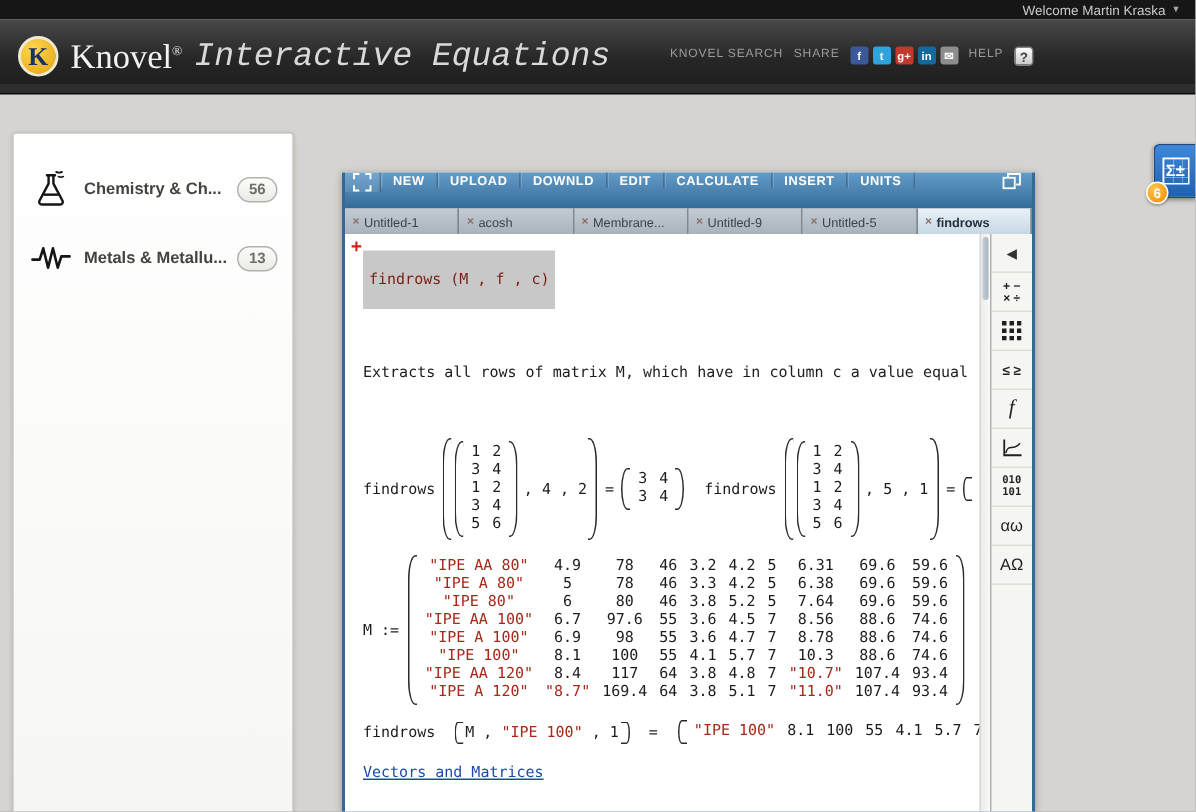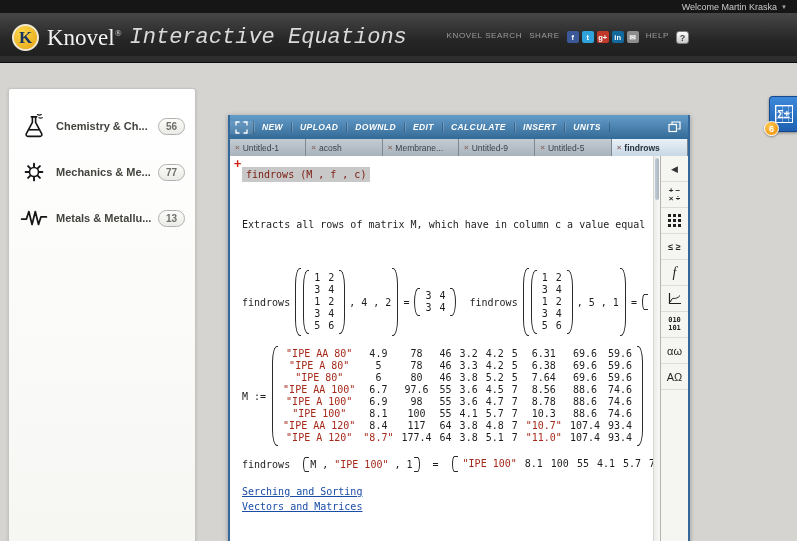--- a/index.html
+++ b/index.html
@@ -43,41 +43,41 @@
   .side-label { font-size:11px; font-weight:bold; color:#44443f; flex:1; white-space:nowrap; overflow:hidden; }
   .badge { min-width:27px; height:17px; border:1px solid #b1b1ad; border-radius:9px;
            background:linear-gradient(#fcfcfa,#eaeae6); color:#6f6f6a; font-size:10px; font-weight:bold;
            display:flex; align-items:center; justify-content:center; padding:0 6px; }
 
   
   .panel { position:absolute; left:228px; top:115px; width:462px; bottom:-2px;
            display:flex; flex-direction:column; border:2px solid #34689a; border-top:none;
            box-shadow:0 1px 5px rgba(0,0,0,0.3); background:#fff; }
   .toolbar { height:24px; flex:0 0 24px; background:linear-gradient(#649cc9, #346a96);
-             display:flex; align-items:center;font-style:italic; }
+             display:flex; align-items:flex-start; }
   .tb-expand { width:24px; display:flex; align-items:center; justify-content:center; cursor:pointer;
                background:rgba(255,255,255,0.10); border-right:1px solid rgba(0,0,0,0.25); }
   .tb-btn { padding:0 8px; font-size:8.5px; font-weight:bold; letter-spacing:0.4px; color:#fff;
             display:flex; align-items:center; cursor:pointer;
             border-right:1px solid rgba(0,0,0,0.22); box-shadow:inset 1px 0 rgba(255,255,255,0.18); }
   .tb-window { margin-left:auto; width:28px; display:flex; align-items:center; justify-content:center; cursor:pointer; }
 
   .tabbar { height:17px; flex:0 0 17px; background:#8f99a3; display:flex; }
   .tab { flex:1; display:flex; align-items:center; gap:3px; padding:0 5px; font-size:8.5px; color:#39434c;
          background:linear-gradient(#c3cbd2, #a9b3bc); border-right:1px solid #7d8892; cursor:pointer;
          white-space:nowrap; overflow:hidden; }
   .tab.active { background:linear-gradient(#eaf1f7, #c7d7e5); font-weight:bold; color:#24313d; }
   .tab-close { color:#8d6f6b; font-size:8px; font-weight:bold; cursor:pointer; }
 
   .cwrap { flex:1; display:flex; min-height:0; }
   .content { flex:1; background:#ffffff; position:relative; overflow:hidden;
              padding:6px 0 0 12px; font-family:"DejaVu Sans Mono", monospace; font-size:10px; color:#1d1d1d; }
   .cursor-cross { position:absolute; left:4px; top:1px; color:#d42015; font-size:12px; font-weight:bold; }
 
-  .sig { display:inline-block; background:#c8c8c8; padding:2px 4px; color:#7c2014; margin-top:5px; }
+  .sig { display:inline-block; background:#c8c8c8; padding:14px 4px; color:#7c2014; margin-top:5px; }
   .desc { margin-top:8px; line-height:14px; white-space:pre; }
 
   .eqrow { margin-top:8px; display:flex; align-items:center; gap:12px; white-space:nowrap; }
   .expr { display:inline-flex; align-items:center; gap:4px; }
   .paren { position:relative; display:inline-flex; align-items:center; gap:3px; padding:2px 7px; margin:0 1px; }
   .paren::before, .paren::after { content:""; position:absolute; top:0; bottom:0; width:5px; border:1px solid #2a2a2a; }
   .paren::before { left:0; border-right:none; border-radius:5px 0 0 5px / 16px 0 0 16px; }
   .paren::after  { right:0; border-left:none; border-radius:0 5px 5px 0 / 0 16px 16px 0; }
   .mtx { border-collapse:collapse; }
   .mtx td { padding:0 4px; text-align:center; line-height:12px; font-size:10px; color:#1d1d1d; }
@@ -156,39 +156,20 @@
     <div class="side-item">
       <span class="side-icon">
         <svg width="28" height="28" viewBox="0 0 26 26">
             <path d="M10.5 4.5 h5 M11.5 4.5 v5.2 L5.8 20.4 a1.6 1.6 0 0 0 1.5 2.2 h11.4 a1.6 1.6 0 0 0 1.5 -2.2 L14.5 9.7 V4.5" fill="none" stroke="#151515" stroke-width="1.5" stroke-linecap="round" stroke-linejoin="round"></path>
             <path d="M8.4 16.5 h9.2" stroke="#151515" stroke-width="1.5"></path>
             <path d="M16.2 2.4 c1.2 .7 2.4 .7 3.6 0 M17.6 5.3 c1 .5 2 .5 3 0" fill="none" stroke="#151515" stroke-width="1.1" stroke-linecap="round"></path>
           </svg>
       </span>
       <span class="side-label">Chemistry &amp; Ch...</span>
       <span class="badge">56</span>
-    </div>
-    <div class="side-item">
-      <span class="side-icon">
-        <svg width="28" height="28" viewBox="0 0 26 26">
-            <circle cx="13" cy="13" r="4.2" fill="none" stroke="#151515" stroke-width="1.5"></circle>
-            <g stroke="#151515" stroke-width="1.8" stroke-linecap="round">
-              <path d="M13 5.2 V8"></path>
-              <path d="M13 18 v2.8"></path>
-              <path d="M5.2 13 H8"></path>
-              <path d="M18 13 h2.8"></path>
-              <path d="M7.5 7.5 L9.4 9.4"></path>
-              <path d="M16.6 16.6 l1.9 1.9"></path>
-              <path d="M18.5 7.5 L16.6 9.4"></path>
-              <path d="M9.4 16.6 l-1.9 1.9"></path>
-            </g>
-          </svg>
-      </span>
-      <span class="side-label">Mechanics &amp; Me...</span>
-      <span class="badge">77</span>
     </div>
     <div class="side-item">
       <span class="side-icon">
         <svg width="28" height="28" viewBox="0 0 26 26">
             <path d="M1.5 14 h4.5 l2.2 -7 l3 12 l3 -12 l3 12 l2.2 -7 H24.5" fill="none" stroke="#151515" stroke-width="1.6" stroke-linejoin="round" stroke-linecap="round"></path>
           </svg>
       </span>
       <span class="side-label">Metals &amp; Metallu...</span>
       <span class="badge">13</span>
     </div>
@@ -435,21 +416,21 @@
                     <td>3.8</td>
                     <td>4.8</td>
                     <td>7</td>
                     <td class="mstr">"10.7"</td>
                     <td>107.4</td>
                     <td>93.4</td>
                   </tr>
                   <tr>
                     <td class="mstr">"IPE A 120"</td>
                     <td class="mstr">"8.7"</td>
-                    <td>177.4</td>
+                    <td>169.4</td>
                     <td>64</td>
                     <td>3.8</td>
                     <td>5.1</td>
                     <td>7</td>
                     <td class="mstr">"11.0"</td>
                     <td>107.4</td>
                     <td>93.4</td>
                   </tr>
                 </tbody>
               </table>
@@ -473,21 +454,20 @@
                     <td>4.1</td>
                     <td>5.7</td>
                     <td>7</td>
                   </tr>
                 </tbody>
               </table>
             </span>
         </div>
 
         <div class="links">
-          <span class="link">Serching and Sorting</span>
           <span class="link">Vectors and Matrices</span>
         </div>
         
 
         
       </div>
 
       <div class="scroll-track">
         <div class="scroll-thumb"></div>
       </div>

